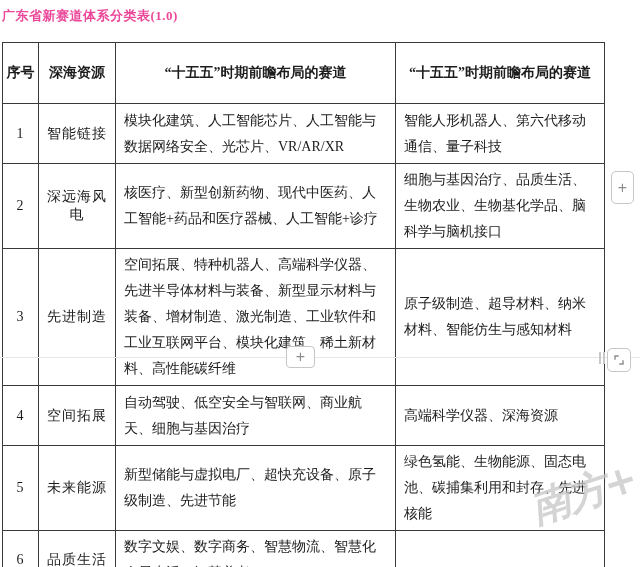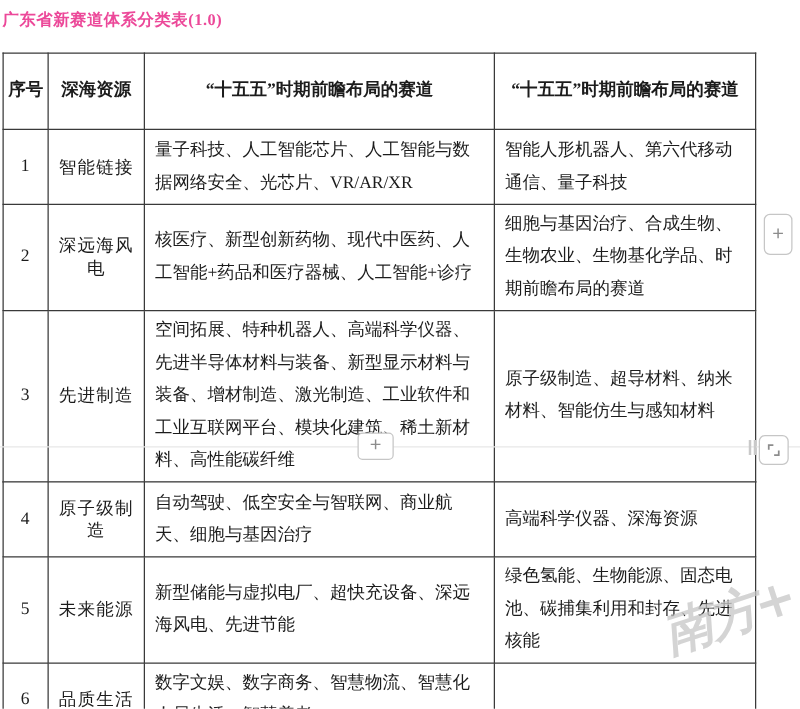--- a/index.html
+++ b/index.html
@@ -82,28 +82,28 @@
     <tbody>
         <tr>
       <th>序号</th>
       <th>深海资源</th>
       <th>“十五五”时期前瞻布局的赛道</th>
       <th>“十五五”时期前瞻布局的赛道</th>
     </tr>
     <tr>
       <td class="c-no">1</td>
       <td class="c-cat">智能链接</td>
-      <td class="c-main">量子科技、人工智能芯片、人工智能与数据网络安全、光芯片、VR/AR/XR</td>
+      <td class="c-main">模块化建筑、人工智能芯片、人工智能与数据网络安全、光芯片、VR/AR/XR</td>
       <td class="c-main">智能人形机器人、第六代移动通信、量子科技</td>
     </tr>
     <tr>
       <td class="c-no">2</td>
       <td class="c-cat">深远海风电</td>
       <td class="c-main">核医疗、新型创新药物、现代中医药、人工智能+药品和医疗器械、人工智能+诊疗</td>
-      <td class="c-main">细胞与基因治疗、合成生物、生物农业、生物基化学品、时期前瞻布局的赛道</td>
+      <td class="c-main">细胞与基因治疗、品质生活、生物农业、生物基化学品、脑科学与脑机接口</td>
     </tr>
     <tr>
       <td class="c-no">3</td>
       <td class="c-cat">先进制造</td>
       <td class="c-main">空间拓展、特种机器人、高端科学仪器、先进半导体材料与装备、新型显示材料与装备、增材制造、激光制造、工业软件和工业互联网平台、模块化建筑、稀土新材料、高性能碳纤维</td>
       <td class="c-main">原子级制造、超导材料、纳米材料、智能仿生与感知材料</td>
     </tr>
   </tbody>
     </table>
 
@@ -134,28 +134,28 @@
   <table class="tbl lower">
     <colgroup>
         <col style="width:36px">
         <col style="width:77px">
         <col style="width:280px">
         <col style="width:209px">
       </colgroup>
     <tbody>
         <tr>
       <td class="c-no">4</td>
-      <td class="c-cat">原子级制造</td>
+      <td class="c-cat">空间拓展</td>
       <td class="c-main">自动驾驶、低空安全与智联网、商业航天、细胞与基因治疗</td>
       <td class="c-main">高端科学仪器、深海资源</td>
     </tr>
     <tr>
       <td class="c-no">5</td>
       <td class="c-cat">未来能源</td>
-      <td class="c-main">新型储能与虚拟电厂、超快充设备、深远海风电、先进节能</td>
+      <td class="c-main">新型储能与虚拟电厂、超快充设备、原子级制造、先进节能</td>
       <td class="c-main">绿色氢能、生物能源、固态电池、碳捕集利用和封存、先进核能</td>
     </tr>
     <tr>
       <td class="c-no">6</td>
       <td class="c-cat">品质生活</td>
       <td class="c-main">数字文娱、数字商务、智慧物流、智慧化人居生活、智慧养老</td>
       <td class="c-main"></td>
     </tr>
   </tbody>
     </table>

